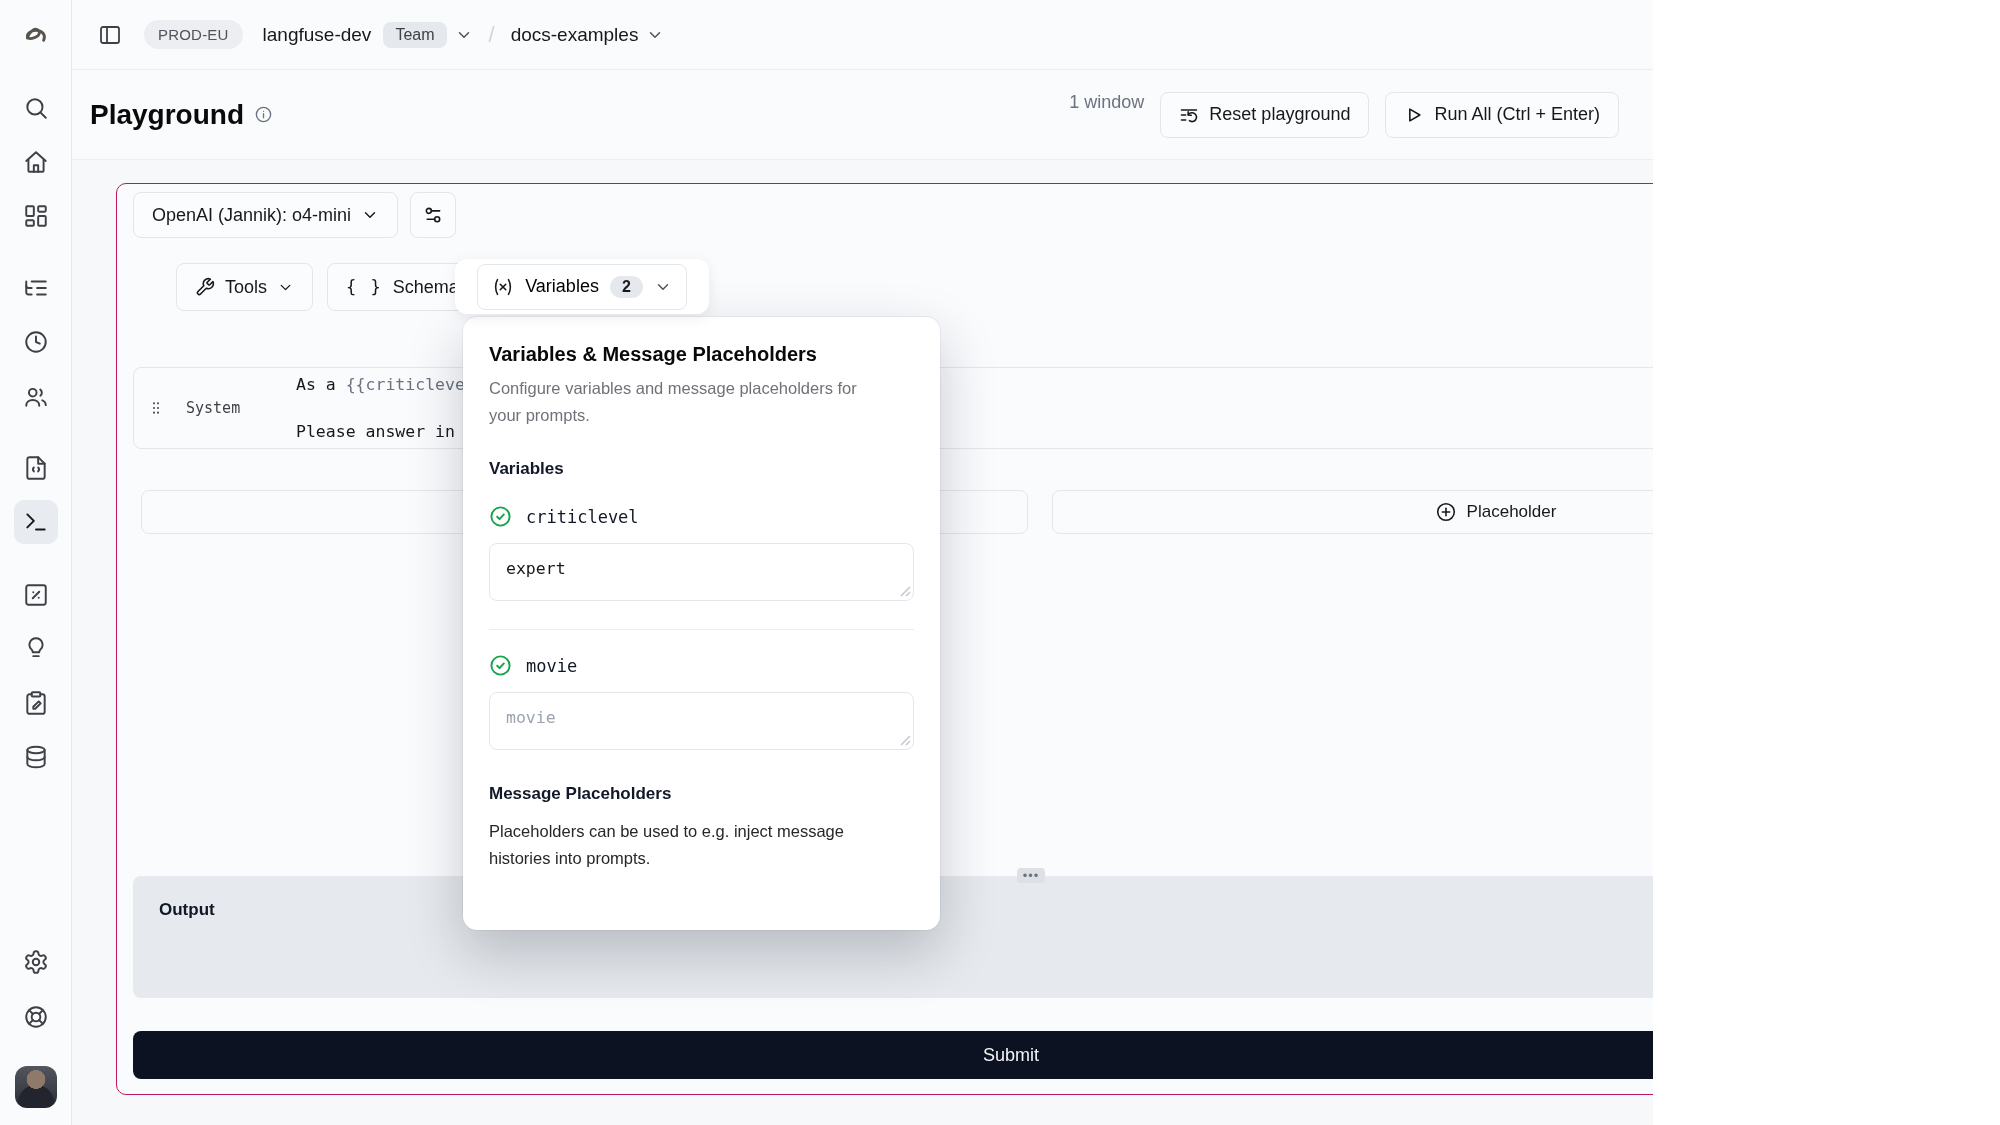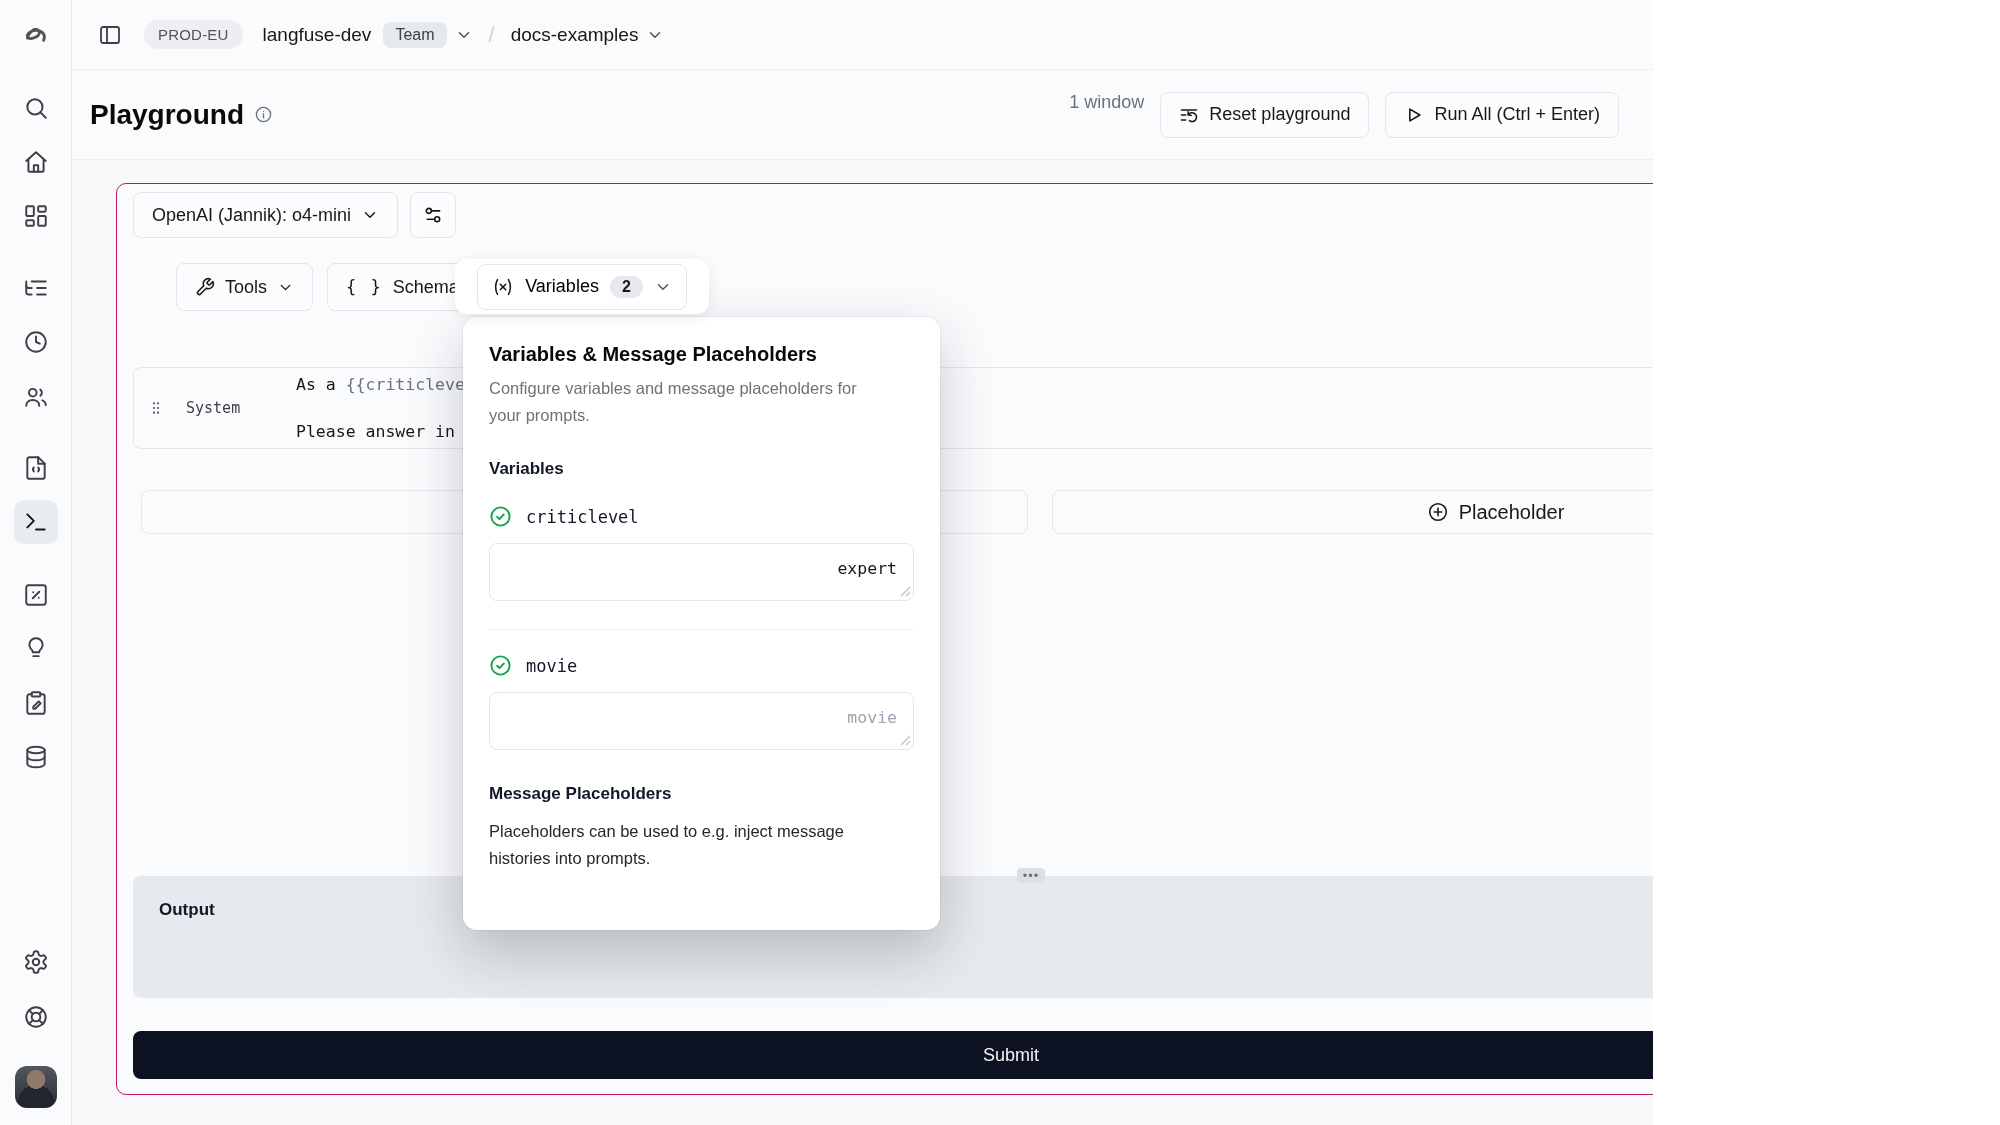--- a/index.html
+++ b/index.html
@@ -70,21 +70,21 @@
   .role-label { margin-left:22px; width:92px; font-family:"DejaVu Sans Mono", monospace; font-size:15px;
                 font-weight:400; color:#3f3f46; }
   .msg-content { margin-left:18px; font-family:"DejaVu Sans Mono", monospace; font-size:16.5px; color:#18181b;
                  line-height:47px; cursor:text; flex:1; overflow:hidden; white-space:nowrap; }
   .msg-var { color:#6b7280; }
   .remove-btn { margin-right:20px; display:flex; cursor:pointer; }
   .remove-btn svg { width:25px; height:25px; stroke:#3f3f46; stroke-width:1.6; fill:none; stroke-linecap:round; }
 
   .add-rows { position:absolute; left:16px; top:306px; width:1806px; display:flex; gap:16px; }
   .add-rect { flex:1; height:44px; border:1px solid #e4e7ea; border-radius:8px; display:flex; align-items:center;
-              justify-content:center; gap:10px; font-size:20px; font-weight:500; color:#18181b; cursor:pointer;margin-left:8px; }
+              justify-content:center; gap:10px; font-size:17px; font-weight:500; color:#18181b; cursor:pointer;margin-left:8px; }
   .add-rect svg { width:22px; height:22px; stroke:#18181b; stroke-width:1.7; fill:none; stroke-linecap:round; }
 
   .output-panel { position:absolute; left:16px; top:692px; width:1806px; height:122px; background:#e6e9ed;
                   border-radius:8px; padding:24px 26px; }
   .output-label { font-size:17px; font-weight:700; color:#111827; }
   .dots-tab { position:absolute; left:884px; top:-8px; width:28px; height:15px; background:#dde1e6;
               border-radius:4px; display:flex; align-items:center; justify-content:center; color:#6b7280;
               font-size:13px; letter-spacing:1px; cursor:grab; line-height:6px; }
 
   .submit-row { position:absolute; left:16px; top:847px; width:1806px; display:flex; align-items:center; gap:22px; }
@@ -108,21 +108,21 @@
              box-shadow:0 22px 55px rgba(15,23,42,.22), 0 0 0 1px rgba(15,23,42,.05); }
   .pop-title { font-size:20px; font-weight:700; color:#09090b; }
   .pop-desc { margin-top:9px; font-size:16.5px; line-height:27px; color:#71717a; max-width:400px; }
   .section-label { font-size:17px; font-weight:700; color:#111827; }
   .var-head { display:flex; align-items:center; gap:14px; }
   .var-head svg { width:23px; height:23px; stroke:#16a34a; stroke-width:2; fill:none; stroke-linecap:round; stroke-linejoin:round; }
   .var-name { font-family:"DejaVu Sans Mono", monospace; font-size:17px; color:#111827; }
   .ta-wrap { position:relative; margin-top:15px; }
   textarea.var-input { width:100%; height:58px; border:1px solid #e4e7ea; border-radius:8px; background:#fff;
              padding:15px 16px; font-family:"DejaVu Sans Mono", monospace; font-size:16.5px; color:#18181b;
-             resize:none; outline:none;text-align:right; }
+             resize:none; outline:none; }
   textarea.var-input::placeholder { color:#9ca3af; }
   .ta-grip { position:absolute; right:3px; bottom:4px; pointer-events:none; }
   .ta-grip svg { width:11px; height:11px; stroke:#c3c9d0; stroke-width:1.6; }
   .pop-divider { margin:24px 0 0 0; border-top:1px solid #eceef0; }
   .pop-text { font-size:16.5px; line-height:27px; color:#27272a; }.mt14{margin-top:14px}.mt24{margin-top:24px}
   .mt26{margin-top:26px}.mt30{margin-top:30px}
 </style>
 </head>
 <body>
 

